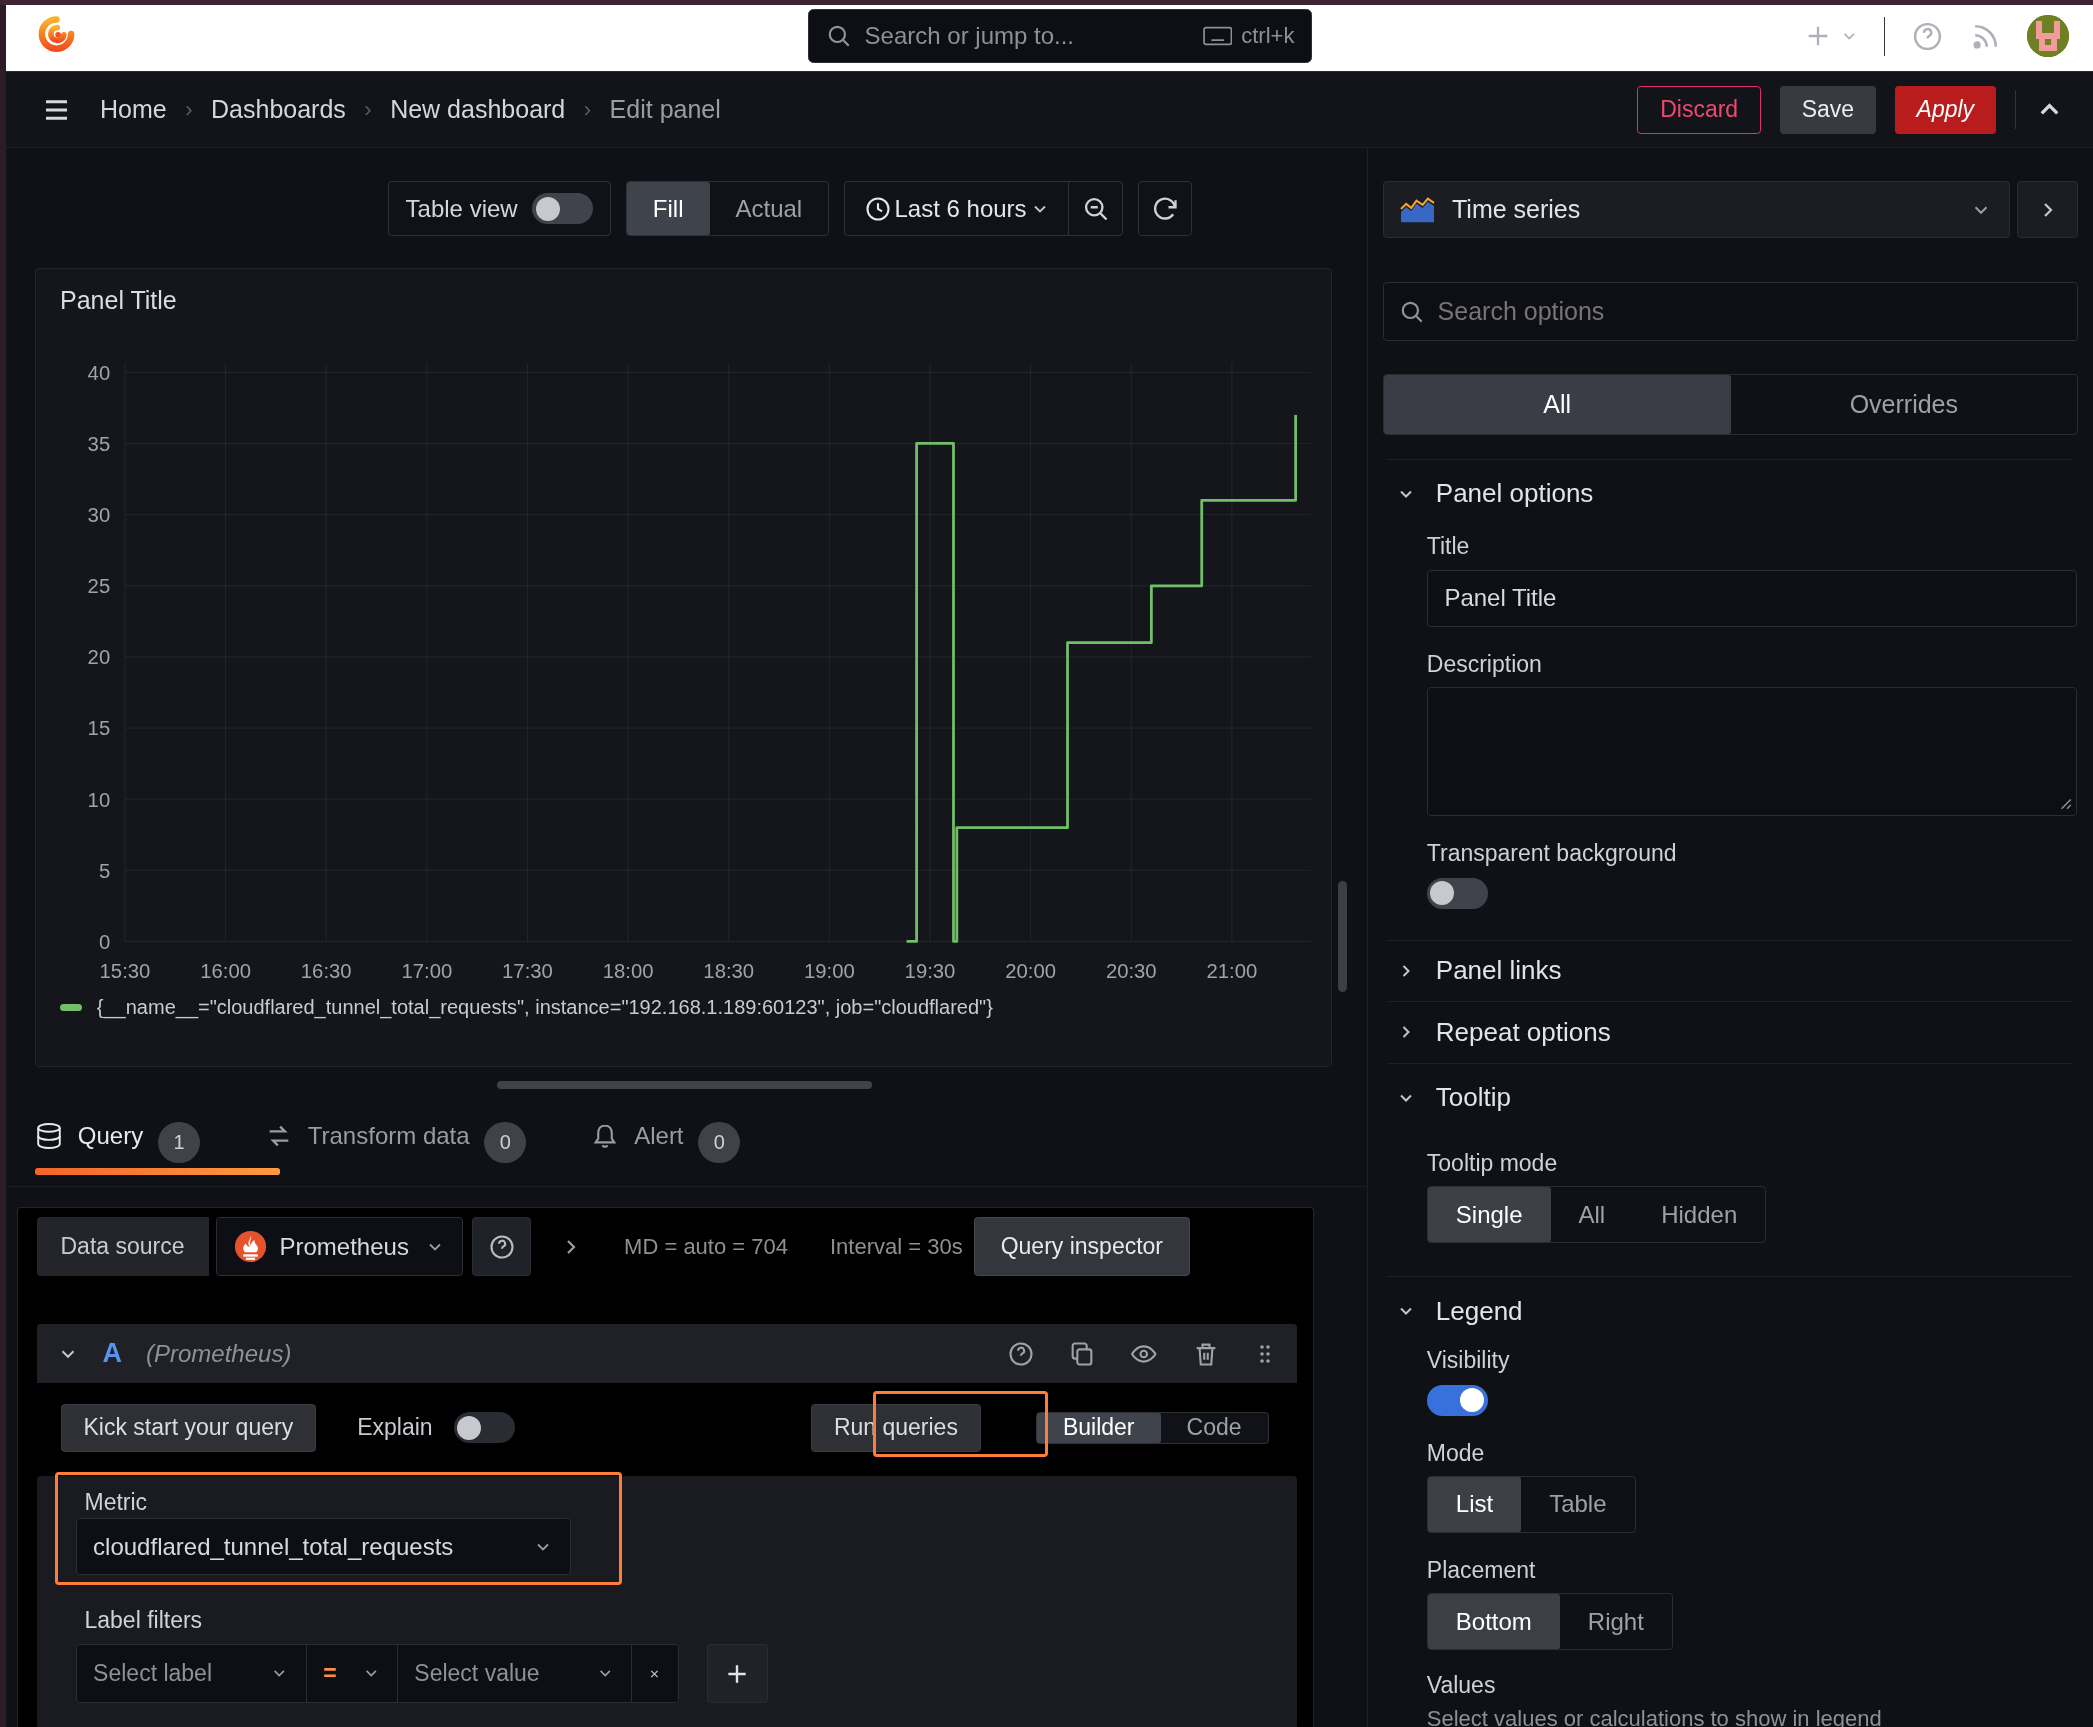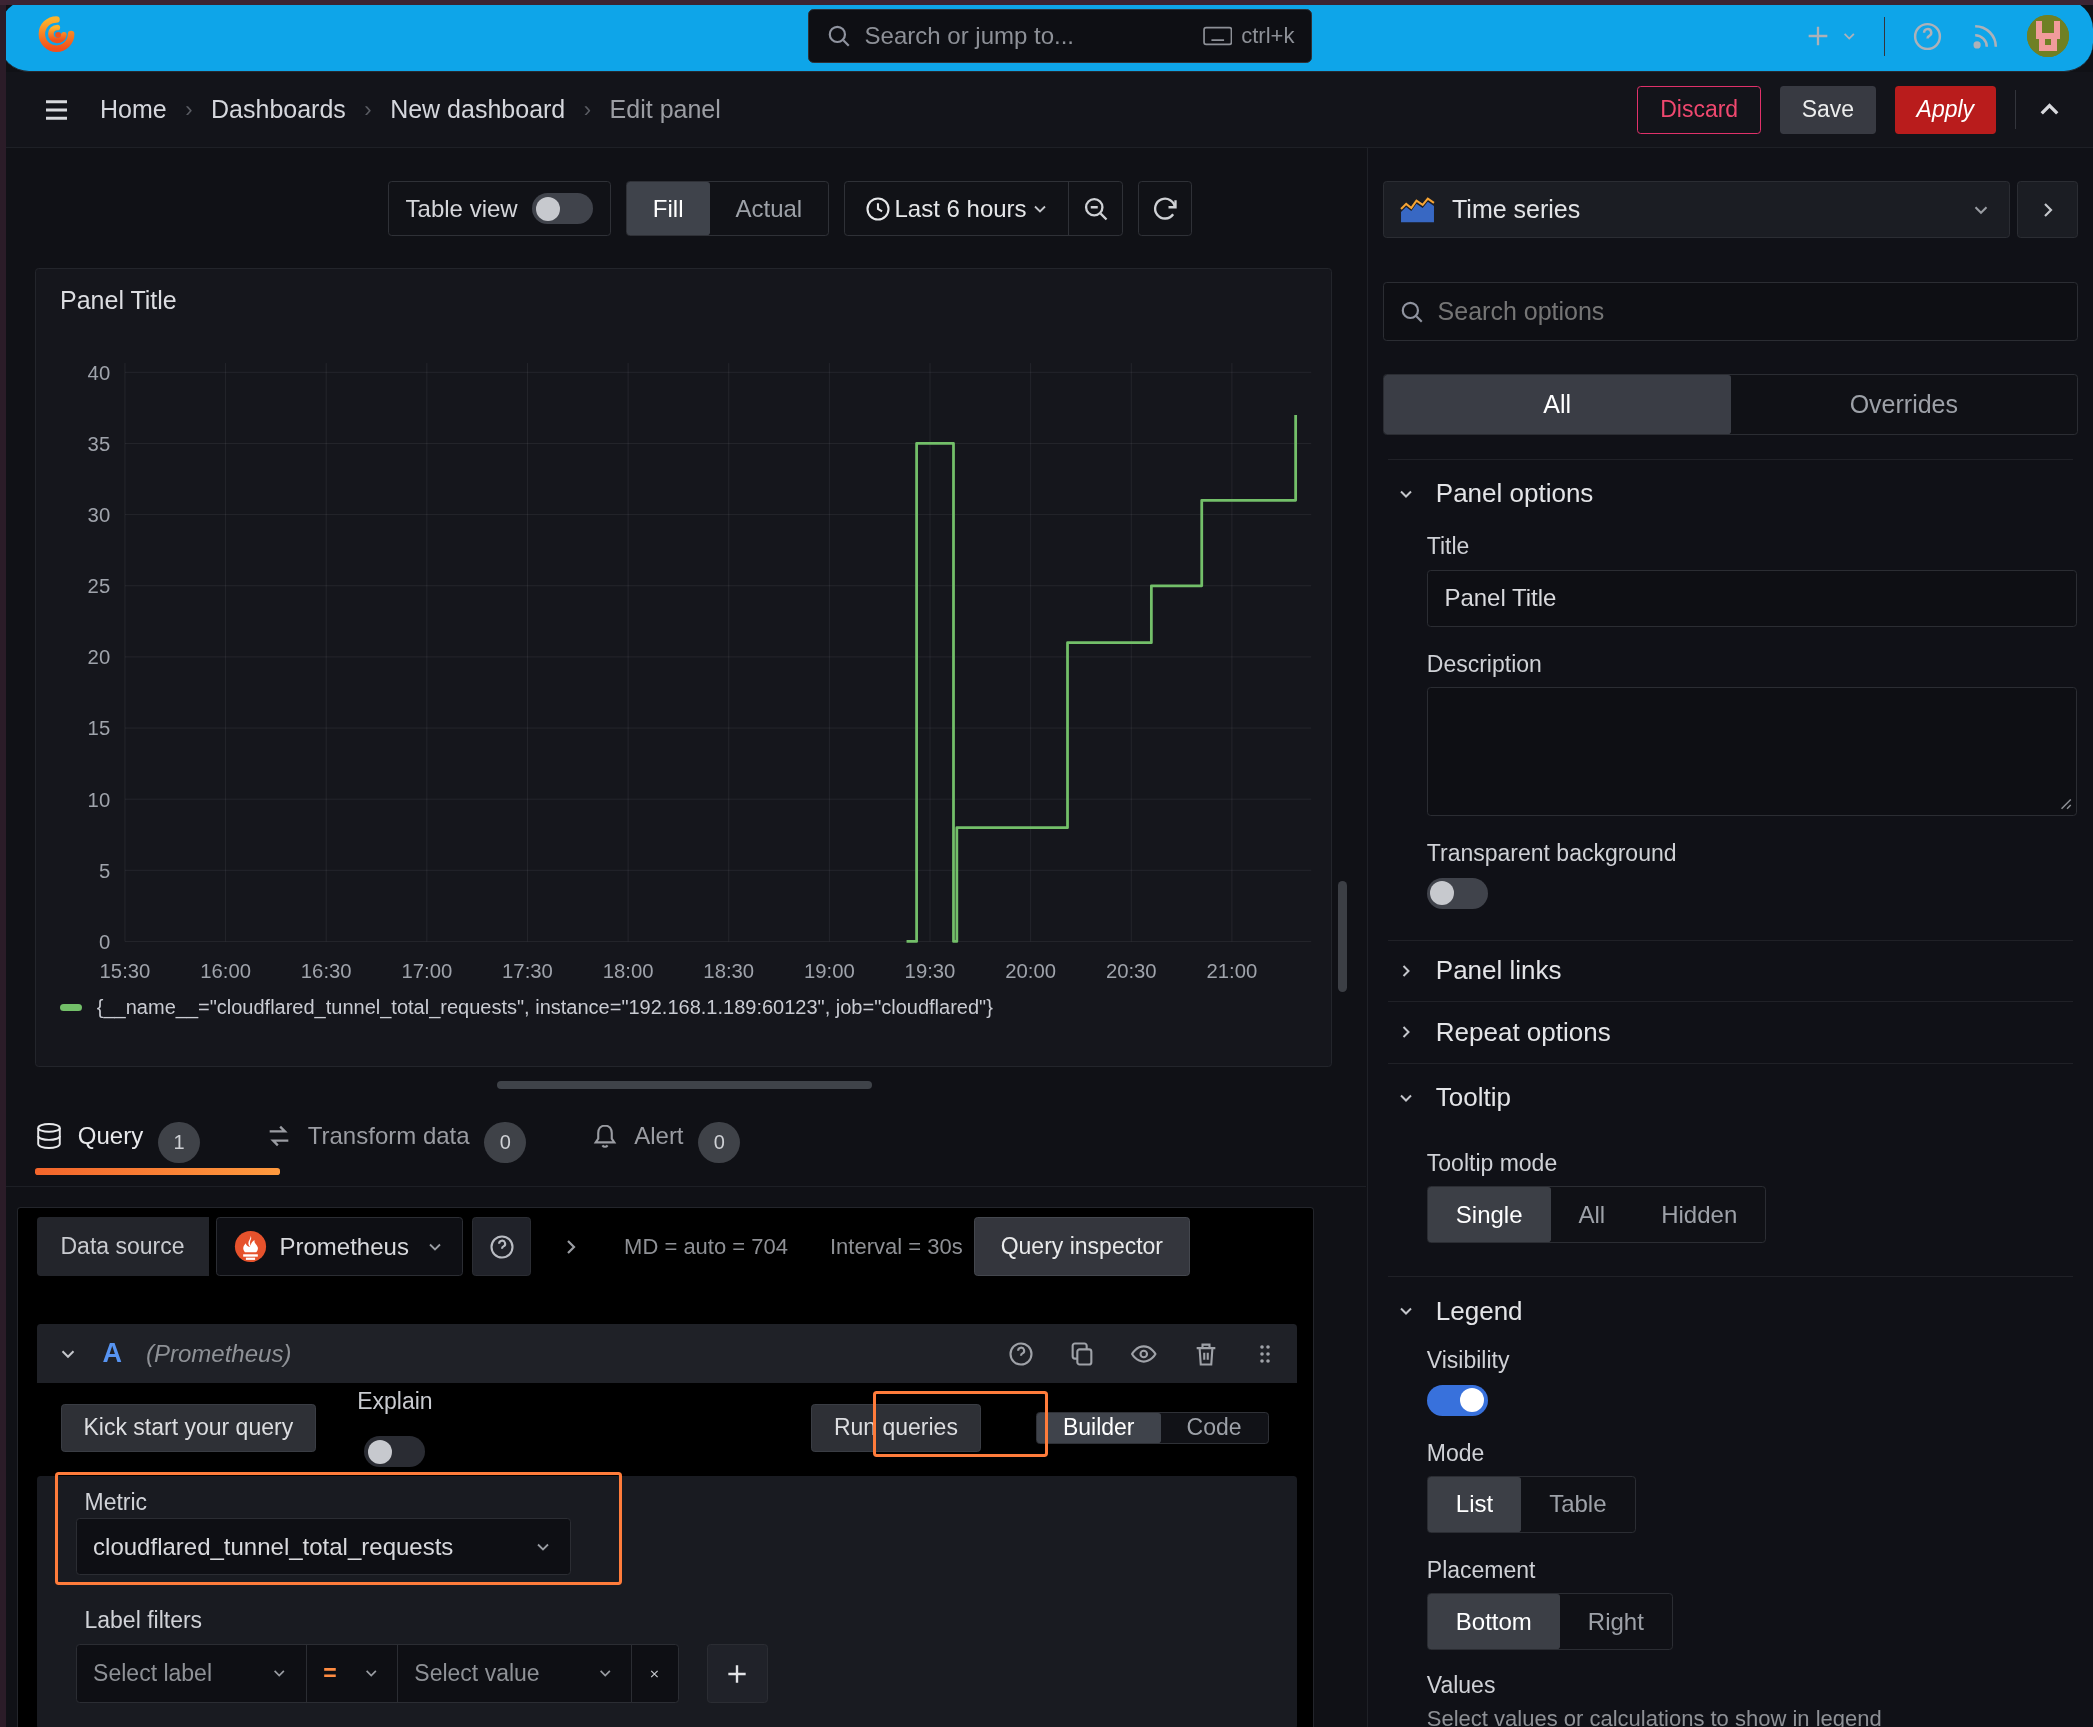--- a/index.html
+++ b/index.html
@@ -5,21 +5,21 @@
   * { box-sizing: border-box; margin:0; padding:0; }
   html,body { width:2093px; height:1728px; background:#101116; overflow:hidden;
     font-family:"Liberation Sans","DejaVu Sans",sans-serif; color:#d8d9dd; }
   #app { position:relative; width:2093px; height:1728px; }
 
   
   .top-strip { position:absolute; left:0; top:0; width:2093px; height:4.6px; background:#3c2433; z-index:50;}
   .left-strip { position:absolute; left:0; top:4.6px; width:5.5px; bottom:0; background:#2b1c28; z-index:50;}
 
   
-  .topnav { position:absolute; left:0; top:0; width:2093px; height:72px; background:#0ea5e9; border-bottom:0.9px solid #26282f;border-radius:29px; }
+  .topnav { position:absolute; left:0; top:0; width:2093px; height:72px; background:#ffffff; border-bottom:0.9px solid #26282f; }
   .logo { position:absolute; left:37px; top:13px; }
   .searchbox { position:absolute; left:808px; top:9.2px; width:504px; height:54px; background:#0e0f14; border:0.9px solid #2e3036; border-radius:5.5px; display:flex; align-items:center; padding:0 16.6px; gap:13px; }
   .searchbox input { flex:1; background:transparent; border:none; outline:none; color:#8d9097; font-size:24px; font-family:inherit; }
   .searchbox input::placeholder { color:#8d9097; }
   .kbd-hint { display:flex; align-items:center; gap:9.2px; color:#8d9097; font-size:22px; }
   .nav-right { position:absolute; right:24px; top:0; height:72px; display:flex; align-items:center; gap:26px; color:#aeb1b8; }
   .nav-vdiv { width:0.9px; height:39px; background:#33353c; }
   .avatar { width:42px; height:42px; border-radius:50%; overflow:hidden; background:#6f8024; }
 
   
@@ -76,21 +76,21 @@
   .select { background:#0e0f14; border:0.9px solid #2b2d33; height:59px; display:flex; align-items:center; gap:13px; padding:0 16.6px; font-size:24px; color:#d8d9dd; border-radius:3.7px; cursor:pointer; }
   .sq-btn { width:59px; height:59px; background:#202229; border:0.9px solid #2b2d33; border-radius:3.7px; display:flex; align-items:center; justify-content:center; color:#b9bcc2; cursor:pointer; }
   .ds-stats { color:#8e9095; font-size:22px; }
   .btn-gray { background:#34363d; border:0.9px solid #44474e; color:#e8e9ea; height:59px; font-size:23px; border-radius:3.7px; padding:0 26px; display:inline-flex; align-items:center; cursor:pointer; }
   .qcard-head { position:absolute; left:18.5px; top:116px; width:1260px; height:59px; background:#1f2127; border-radius:3.7px 3.7px 0 0; display:flex; align-items:center; padding:0 20px; gap:24px; }
   .refid { color:#5794f2; font-size:27px; font-weight:bold; }
   .ds-hint { color:#8e9196; font-size:24px; font-style:italic; }
   .qcard-icons { margin-left:auto; display:flex; gap:33px; color:#9fa2a8; align-items:center; }
   .q-toolbar { position:absolute; left:18.5px; top:190px; width:1260px; height:59px; display:flex; align-items:center; }
   .btn-sec { background:#2e3036; border:0.9px solid #3a3d44; color:#dcdde0; height:48px; font-size:23px; border-radius:3.7px; padding:0 22px; display:inline-flex; align-items:center; cursor:pointer; }
-  .explain { display:flex; align-items:center; gap:21px; margin-left:41px; color:#c9cbd0; font-size:23px;flex-direction:column; }
+  .explain { display:flex; align-items:center; gap:21px; margin-left:41px; color:#c9cbd0; font-size:23px; }
   .annot { border:3.7px solid #ff7c3b; border-radius:3.7px; position:absolute; pointer-events:none; }
   .editor { position:absolute; left:18.5px; top:268px; width:1260px; height:253px; background:#191b21; border-radius:3.7px; }
   .fld-label { font-size:23px; color:#d0d2d7; }
   .metric-select { position:absolute; left:39px; top:42px; width:495px; height:57px; }
   .lf-row { position:absolute; left:39px; top:168px; display:flex; align-items:center; }
   .lf-box { background:#0e0f14; border:0.9px solid #2b2d33; height:59px; display:flex; align-items:center; gap:11px; padding:0 16.6px; font-size:23px; color:#8e9196; cursor:pointer; }
   .chev { color:#9a9da3; }
 
   
   .sidebar { position:absolute; left:1367px; top:148px; width:726px; bottom:0; background:#101117; border-left:0.9px solid #1f2127; padding:33px 14.8px 0 14.8px; overflow:hidden; }

